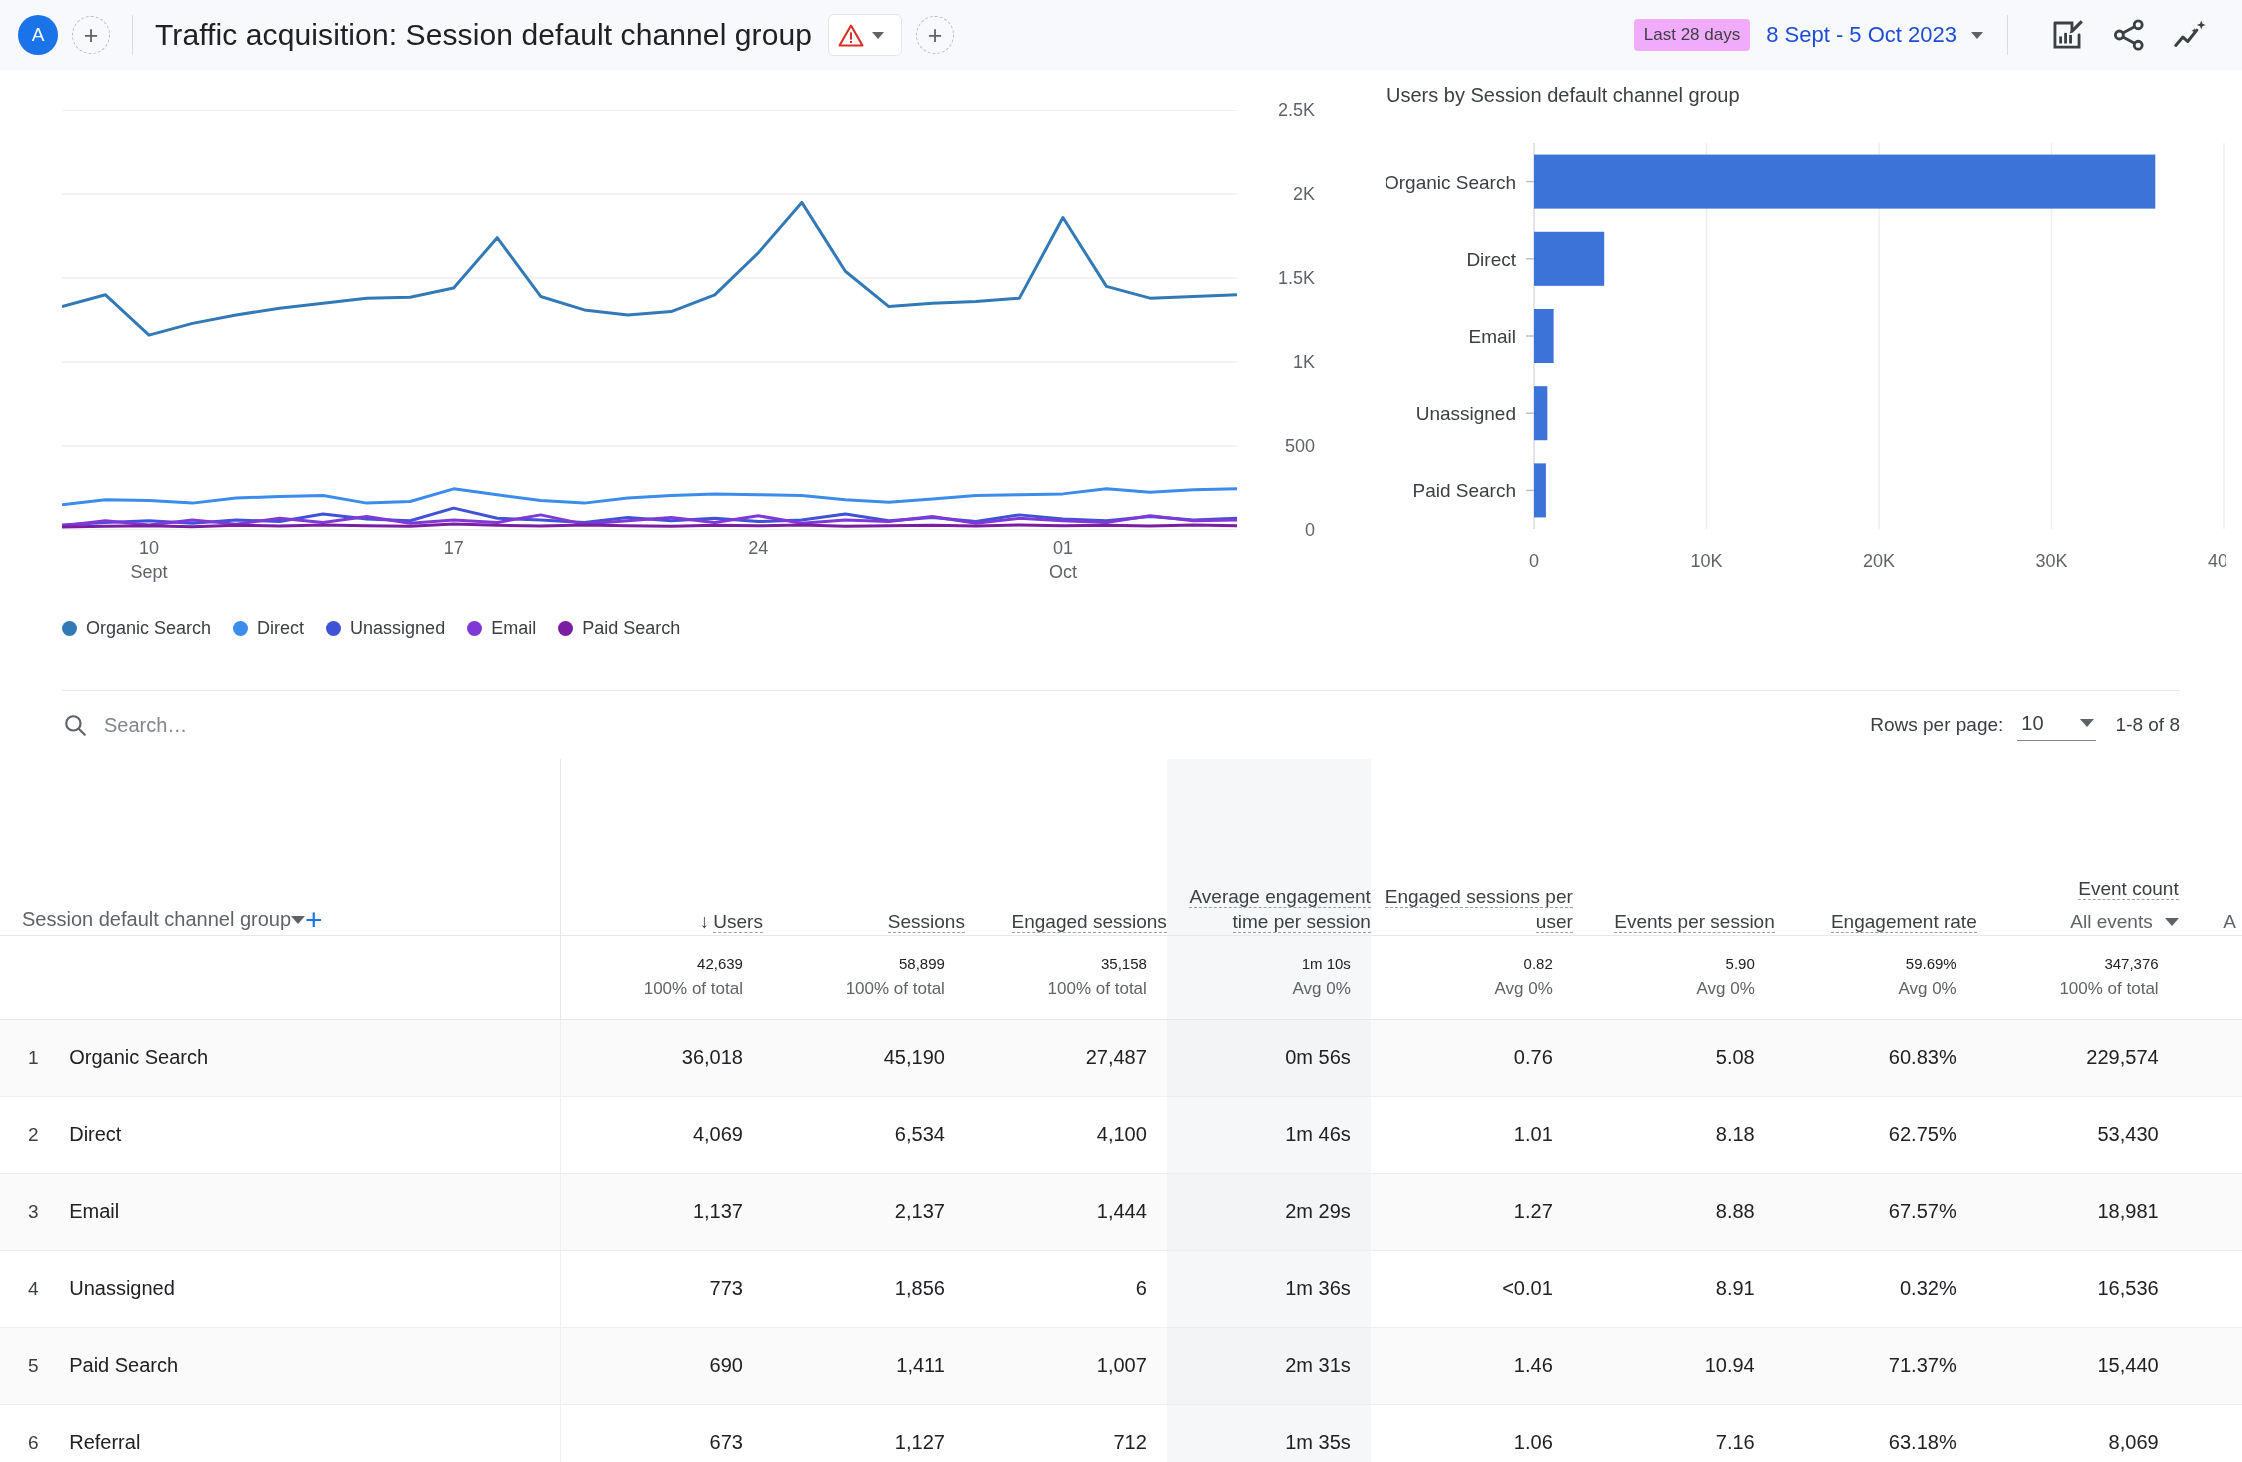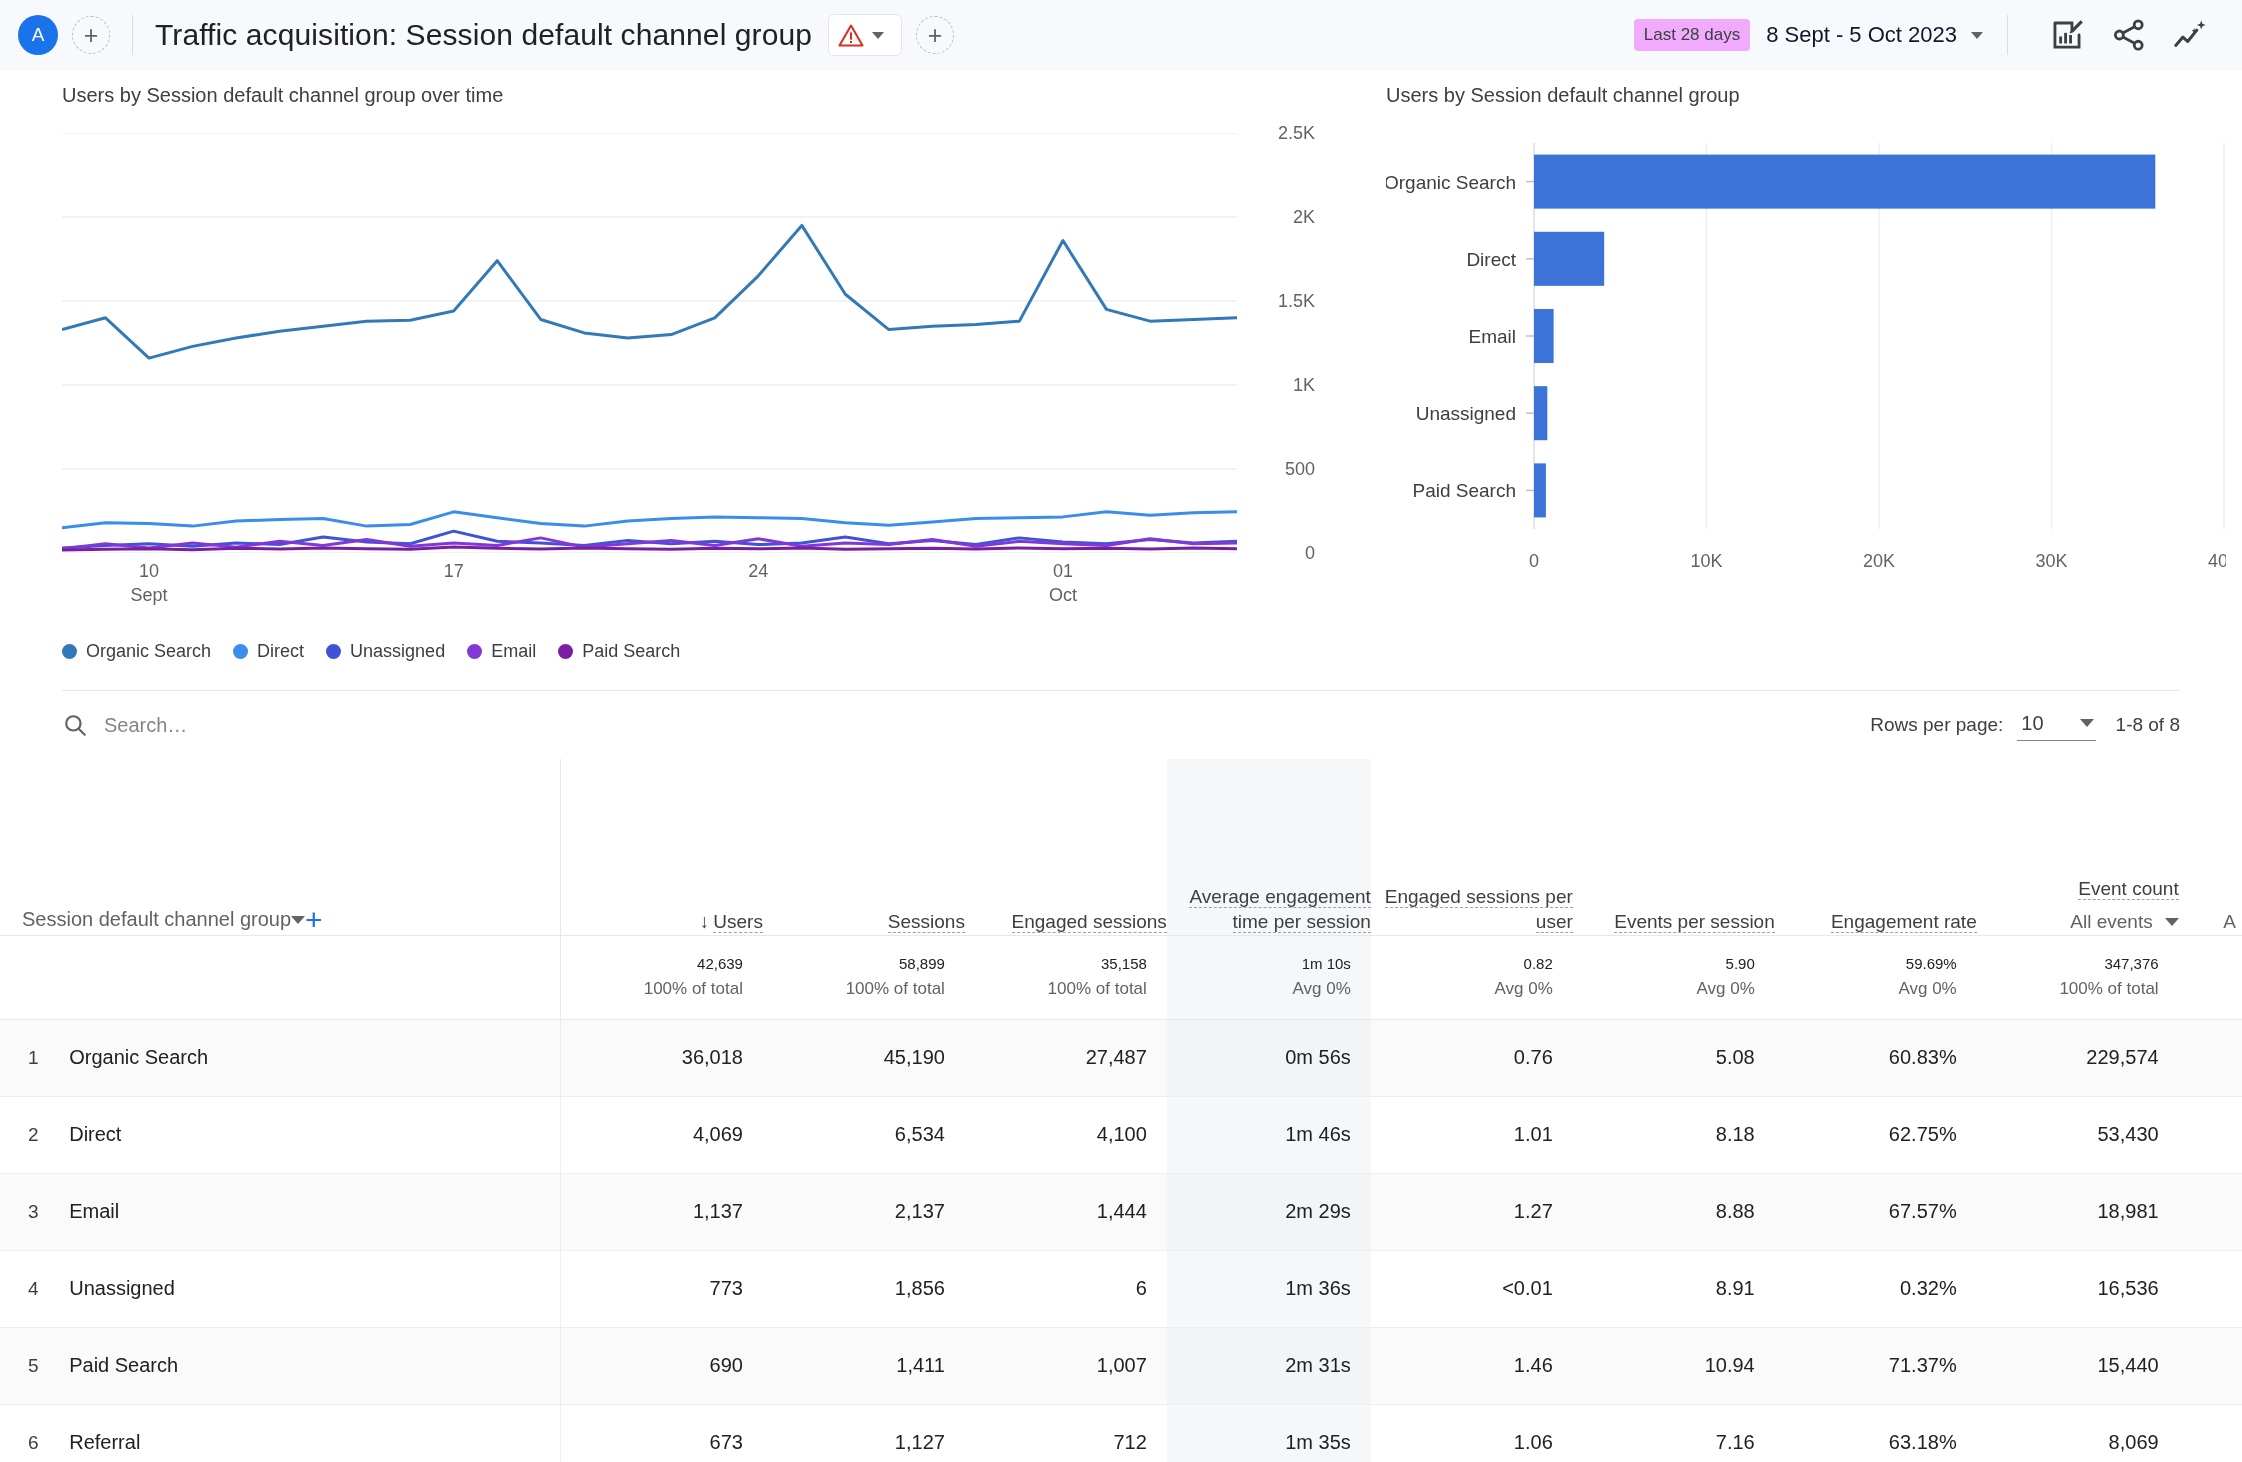--- a/index.html
+++ b/index.html
@@ -49,21 +49,21 @@
   .tri-warn { width: 26px; height: 23px; flex: 0 0 auto; }
   .caret { width: 0; height: 0; border-left: 6px solid transparent; border-right: 6px solid transparent; border-top: 7px solid #5f6368; }
   .topbar-right {
     margin-left: auto; display: flex; align-items: center; gap: 0;
     white-space: nowrap;
   }
   .range-chip {
     background: #f0abfc; color: #3c4043;
     font-size: 17px; padding: 6px 10px; border-radius: 4px;
   }
-  .range-text { font-size: 22px; color: #0f172a; margin-left: 16px; }
+  .range-text { font-size: 22px; color: #1d4ed8; margin-left: 16px; }
   .range-caret { margin-left: 14px; }
   .icon-btn { width: 46px; height: 46px; display: flex; align-items: center; justify-content: center; margin-left: 16px; }
 
   
   .charts {
     display: flex;
     height: 620px;
     padding-top: 14px;
   }
   .card { position: relative; }
@@ -214,21 +214,20 @@
         <path d="M20.4 1.6l.85 2.3 2.3.85-2.3.85-.85 2.3-.85-2.3-2.3-.85 2.3-.85z" fill="#3c4043"></path>
         <path d="M15.3 6.9l.55 1.45 1.45.55-1.45.55-.55 1.45-.55-1.45-1.45-.55 1.45-.55z" fill="#3c4043"></path>
       </svg>
     </div>
   </div>
 </div>
 
 <div class="charts">
 
   <div class="card chart-left">
-    <div class="card-title">Users by Session default channel group over time</div>
     <div class="line-wrap">
       <svg id="lineSvg" width="1175" height="420" viewBox="0 0 1175 420">
           <line x1="0" x2="1175" y1="420" y2="420" stroke="#eceef0" stroke-width="1.5"></line>
           <line x1="0" x2="1175" y1="336" y2="336" stroke="#eceef0" stroke-width="1.5"></line>
           <line x1="0" x2="1175" y1="252" y2="252" stroke="#eceef0" stroke-width="1.5"></line>
           <line x1="0" x2="1175" y1="168" y2="168" stroke="#eceef0" stroke-width="1.5"></line>
           <line x1="0" x2="1175" y1="84" y2="84" stroke="#eceef0" stroke-width="1.5"></line>
           <line x1="0" x2="1175" y1="0" y2="0" stroke="#eceef0" stroke-width="1.5"></line>
           <polyline points="0,196.56 43.51851851851852,184.79999999999998 87.03703703703704,225.11999999999998 130.55555555555554,213.36 174.07407407407408,204.96 217.59259259259258,198.23999999999998 261.1111111111111,193.2 304.6296296296296,188.15999999999997 348.14814814814815,187.32 391.66666666666663,178.08 435.18518518518516,127.68 478.7037037037037,186.48 522.2222222222222,199.92 565.7407407407408,204.96 609.2592592592592,201.6 652.7777777777778,184.79999999999998 696.2962962962963,142.8 739.8148148148149,92.39999999999998 783.3333333333333,161.28000000000003 826.8518518518518,196.56 870.3703703703703,193.2 913.8888888888889,191.51999999999998 957.4074074074074,188.15999999999997 1000.925925925926,107.51999999999998 1044.4444444444443,176.4 1087.962962962963,188.15999999999997 1131.4814814814815,186.48 1175,184.79999999999998" fill="none" stroke="#3279b7" stroke-width="3" stroke-linejoin="round"></polyline>
           <polyline points="0,394.8 43.51851851851852,389.76 87.03703703703704,390.6 130.55555555555554,393.12 174.07407407407408,388.08 217.59259259259258,386.4 261.1111111111111,385.56 304.6296296296296,393.12 348.14814814814815,391.44 391.66666666666663,378.84 435.18518518518516,384.72 478.7037037037037,390.6 522.2222222222222,393.12 565.7407407407408,388.08 609.2592592592592,385.56 652.7777777777778,383.88 696.2962962962963,384.72 739.8148148148149,385.56 783.3333333333333,389.76 826.8518518518518,392.28 870.3703703703703,388.92 913.8888888888889,385.56 957.4074074074074,384.72 1000.925925925926,383.88 1044.4444444444443,378.84 1087.962962962963,382.2 1131.4814814814815,379.68 1175,378.84" fill="none" stroke="#3b8ceb" stroke-width="3" stroke-linejoin="round"></polyline>

